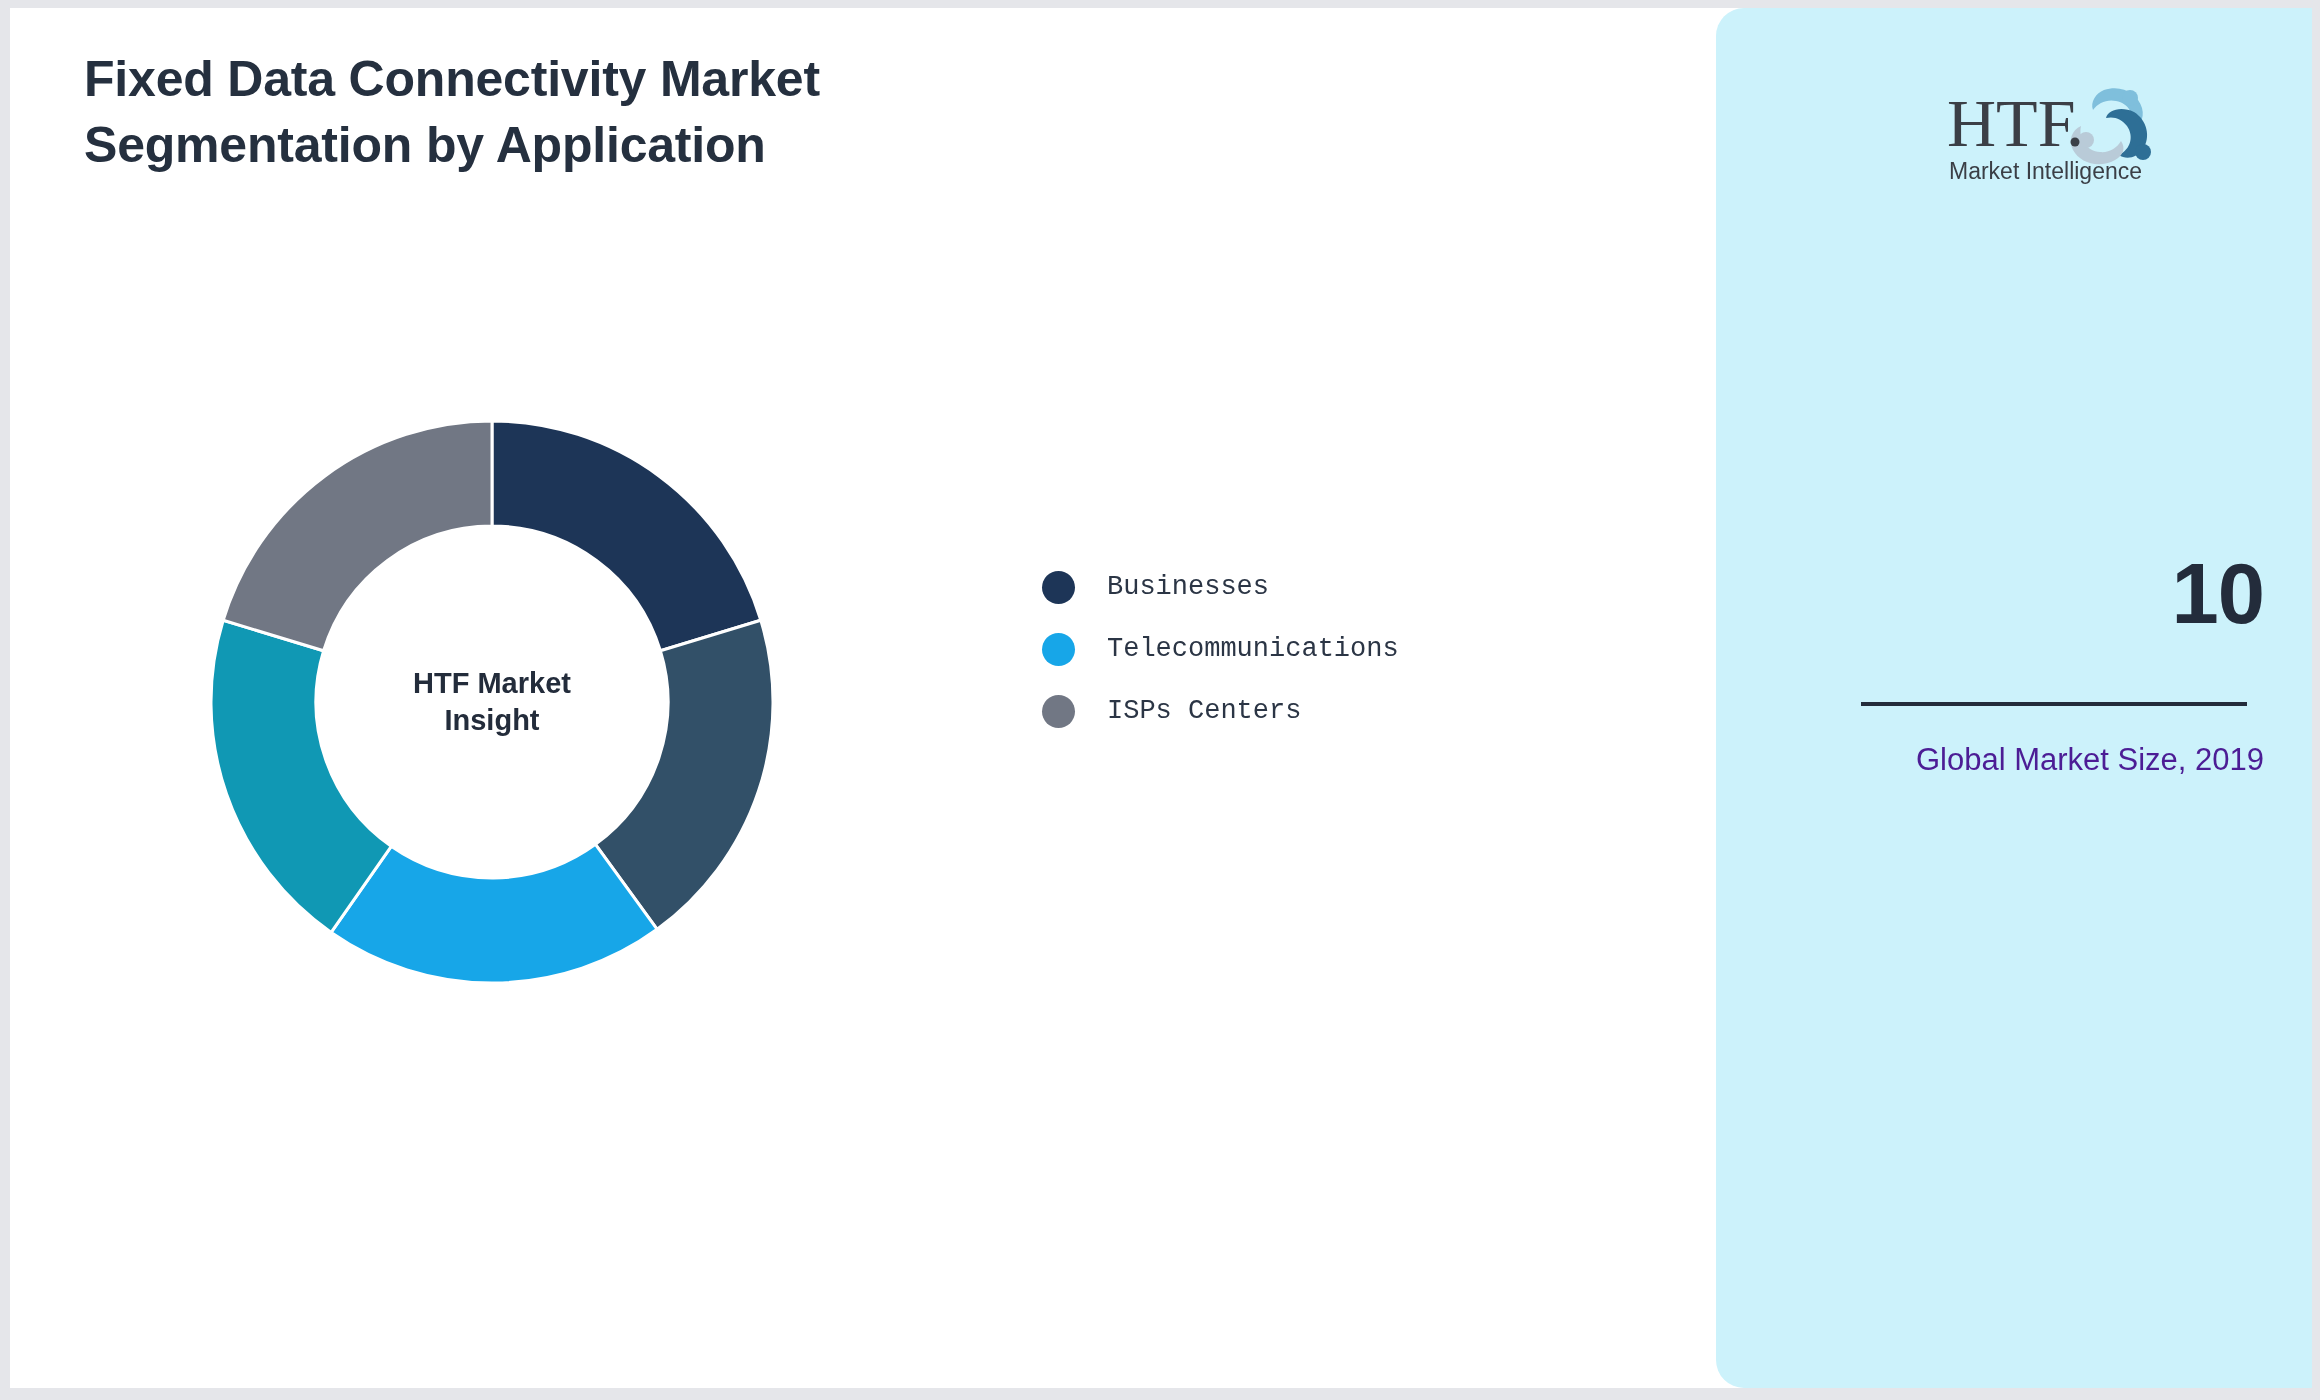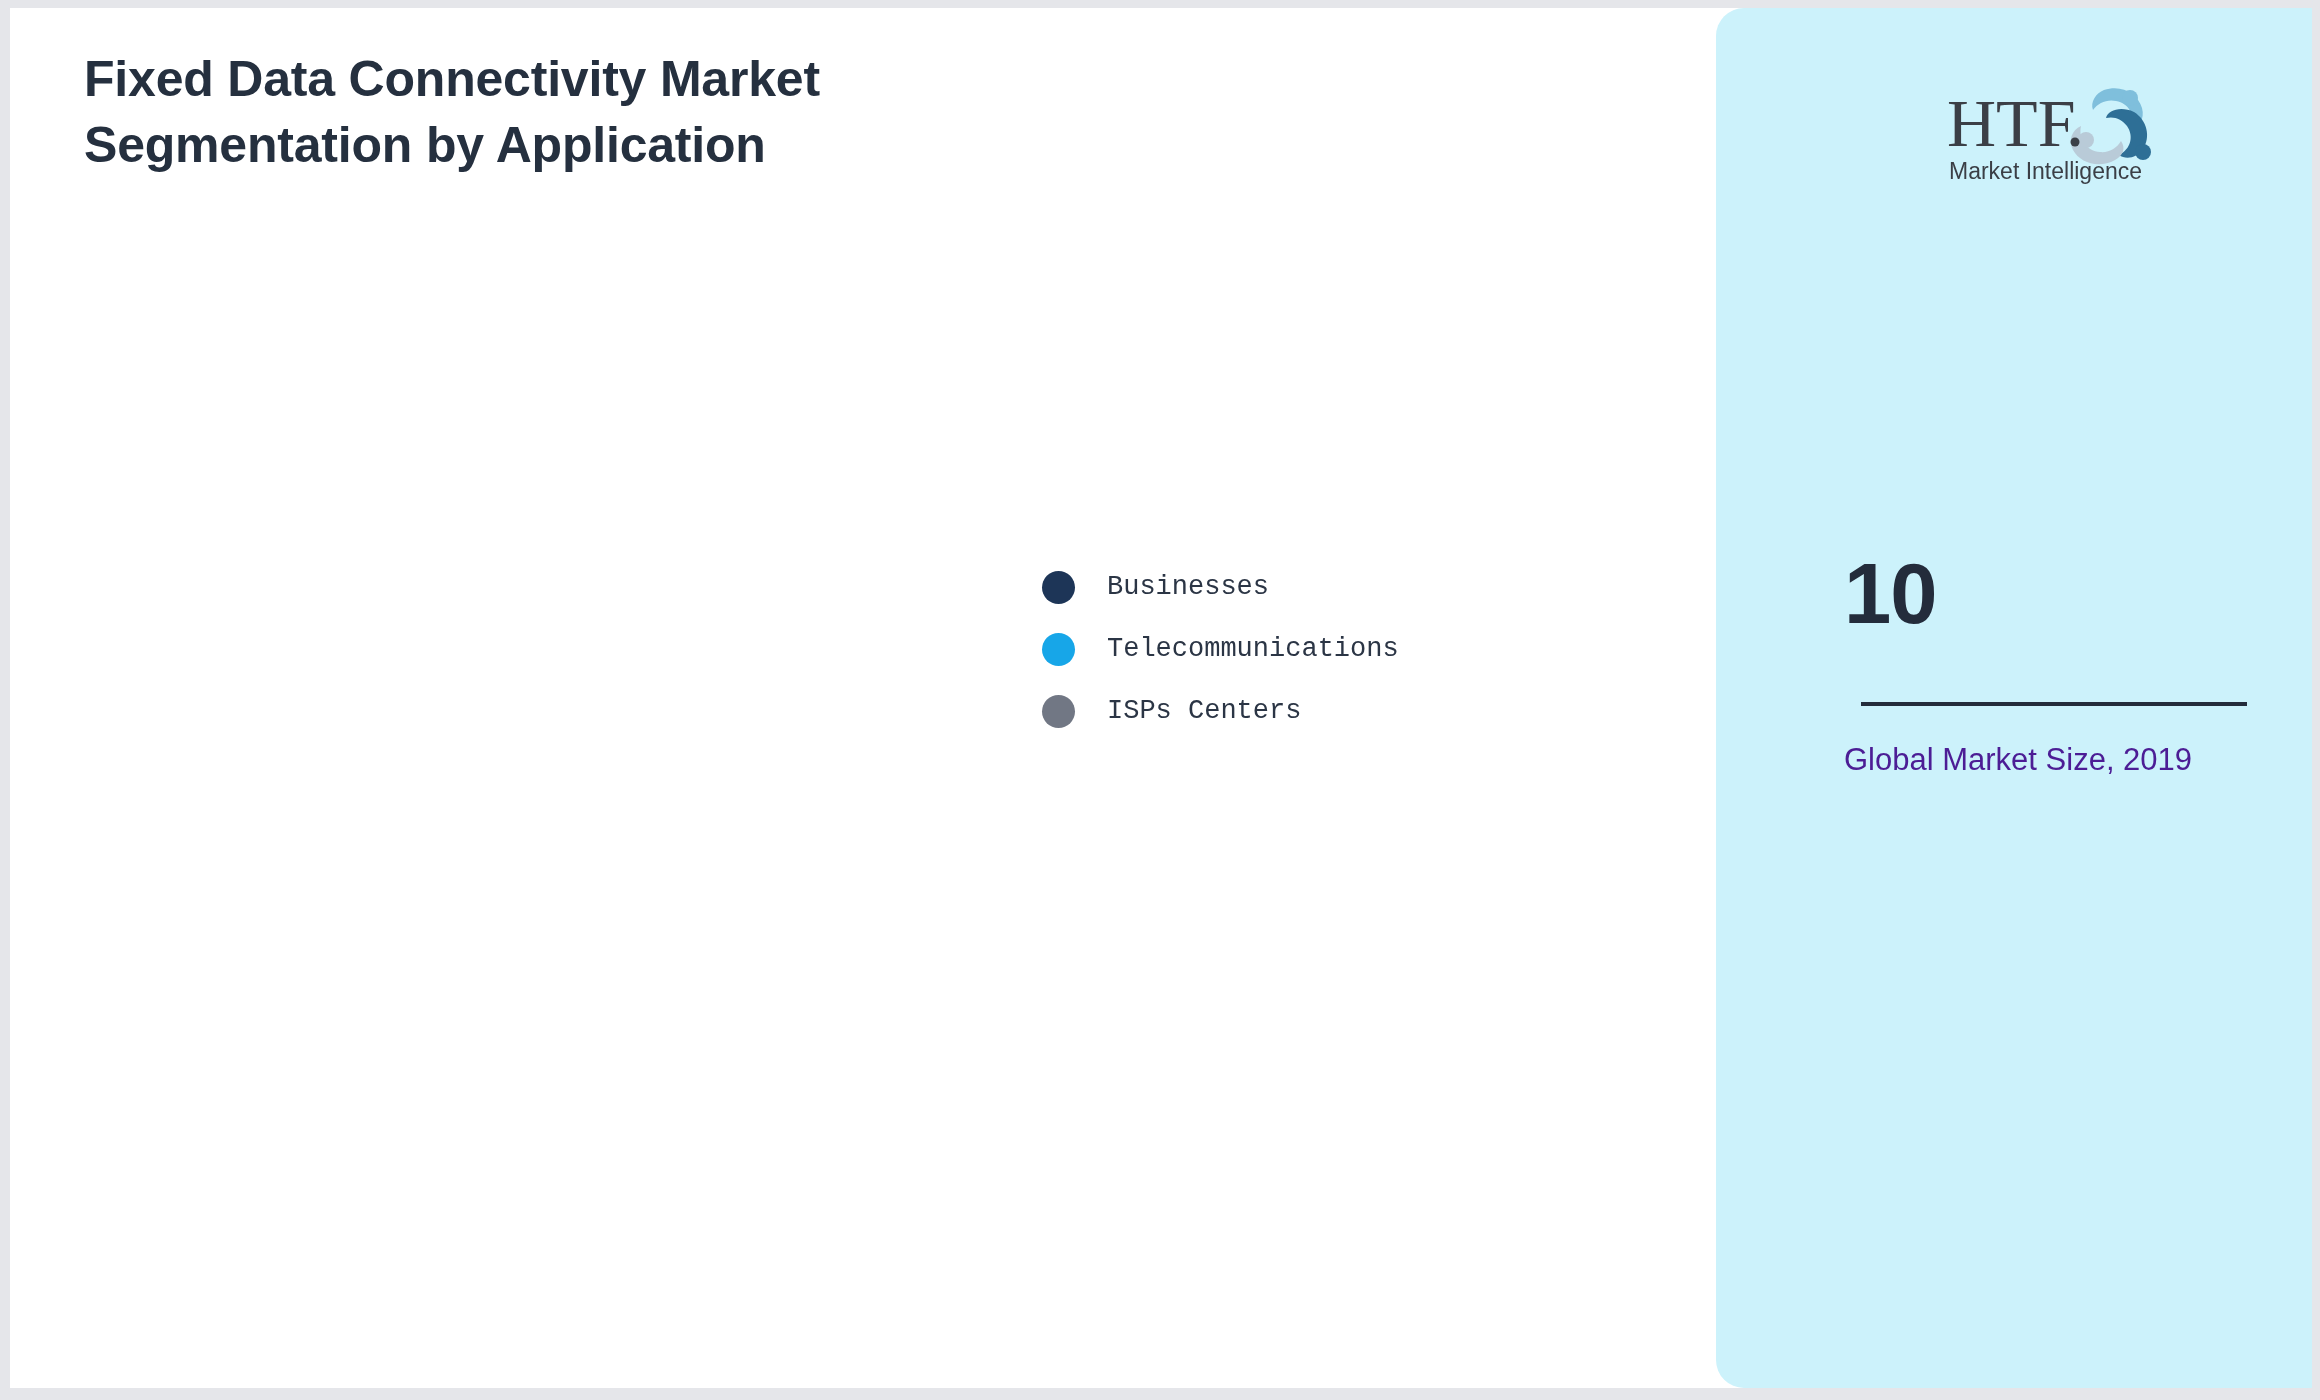--- a/index.html
+++ b/index.html
@@ -135,21 +135,21 @@
     height: 118px;
   }
   .logo svg { display: block; width: 250px; height: 118px; }
 
   .stat-block {
     position: absolute;
     left: 50%;
     transform: translateX(-50%);
     top: 540px;
     width: 420px;
-    text-align: left;
+    text-align: right;
   }
   .stat-value {
     font-size: 85px;
     line-height: 1.08;
     font-weight: bold;
     color: #232c3b;
     letter-spacing: -1px;
   }
   .stat-divider {
     width: 386px;
@@ -167,20 +167,34 @@
 </head>
 <body>
 
 <div class="canvas">
   <div class="inner-frame">
 
     <div class="main-panel">
 
       <div class="page-title">Fixed Data Connectivity Market Segmentation by Application</div>
 
+      <div class="chart-wrap">
+        <svg class="donut-svg" viewBox="0 0 600 600">
+          <g id="donut-slices">
+              <path d="M 300 19 A 281 281 0 0 1 568.8360864880314 218.2188371212556 L 468.38132107435416 248.77763463822416 A 176 176 0 0 0 300 124 Z" fill="#1d3557" stroke="#ffffff" stroke-width="3"></path>
+              <path d="M 568.8360864880314 218.2188371212556 A 281 281 0 0 1 465.16765589418503 527.3337754193601 L 403.4502044034753 442.3869910099907 A 176 176 0 0 0 468.38132107435416 248.77763463822416 Z" fill="#325068" stroke="#ffffff" stroke-width="3"></path>
+              <path d="M 465.16765589418503 527.3337754193601 A 281 281 0 0 1 139.14657270792011 530.4065427204522 L 199.2519458953521 444.3115712412797 A 176 176 0 0 0 403.4502044034753 442.3869910099907 Z" fill="#17a6e8" stroke="#ffffff" stroke-width="3"></path>
+              <path d="M 139.14657270792011 530.4065427204522 A 281 281 0 0 1 31.16391351196853 218.21883712125594 L 131.61867892564575 248.77763463822436 A 176 176 0 0 0 199.2519458953521 444.3115712412797 Z" fill="#1098b4" stroke="#ffffff" stroke-width="3"></path>
+              <path d="M 31.16391351196853 218.21883712125594 A 281 281 0 0 1 299.9999999999997 19 L 299.99999999999983 124 A 176 176 0 0 0 131.61867892564575 248.77763463822436 Z" fill="#717784" stroke="#ffffff" stroke-width="3"></path>
+            </g>
+        </svg>
+        <div class="donut-center-label">
+          <span>HTF Market Insight</span>
+        </div>
+      </div>
 
       <div class="legend" id="legend-root">
           <div class="legend-item">
             <span class="legend-swatch" style="background: rgb(29, 53, 87);"></span>
             <span class="legend-label">Businesses</span>
           </div>
           <div class="legend-item">
             <span class="legend-swatch" style="background: rgb(23, 166, 232);"></span>
             <span class="legend-label">Telecommunications</span>
           </div>

